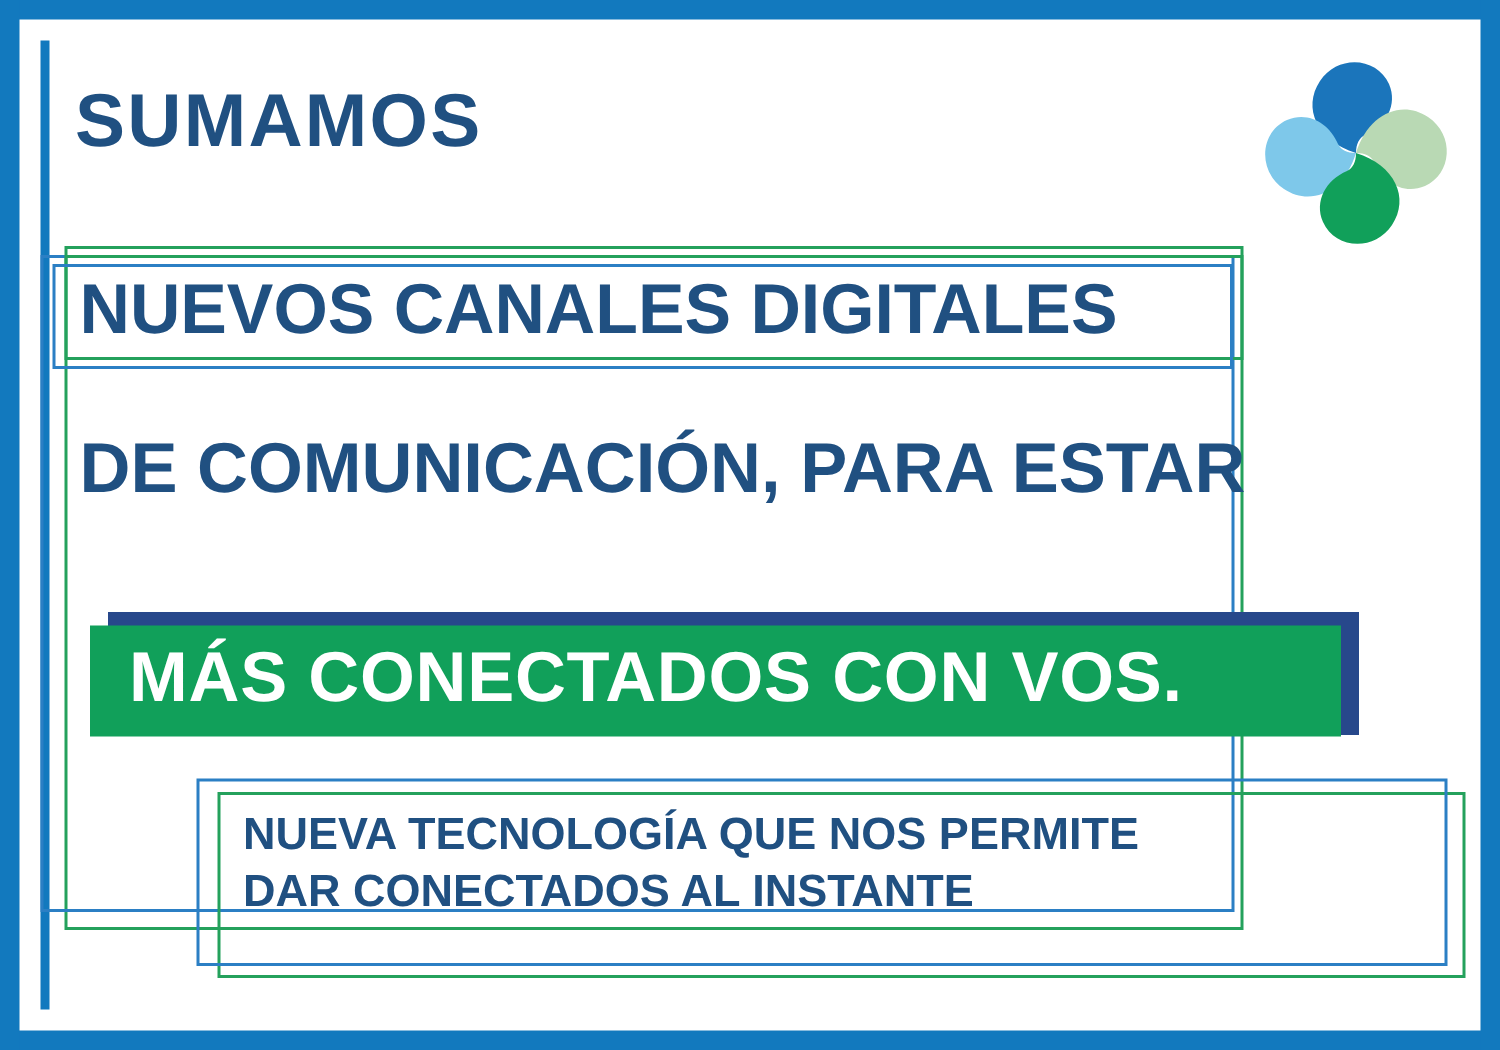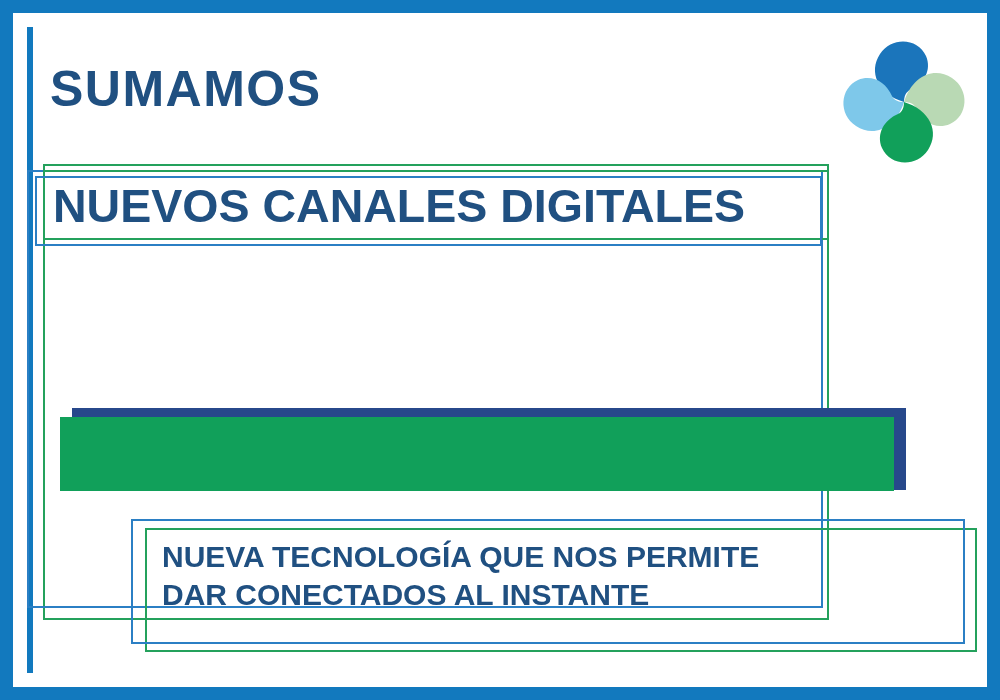--- a/index.html
+++ b/index.html
@@ -69,21 +69,20 @@
   .t-sumamos {
     position: absolute;
     left: 50px;
     top: 55px;
     font-size: 50px;
     font-weight: bold;
     letter-spacing: 1.5px;
     color: #205081;
     line-height: 1;
     white-space: nowrap;
-    margin-top: 9px;
   }
 
   .t-line-1 {
     position: absolute;
     left: 53px;
     top: 180px;
     width: 760px;
     font-size: 47px;
     font-weight: bold;
     color: #205081;
@@ -184,24 +183,26 @@
       <path d="M66 70 C74 44 96 34 114 46 C132 58 130 84 112 92 C98 98 84 90 78 76 C76 72 72 70 66 70 Z" fill="#b9d9b4"></path>
 
       <path d="M66 70 C92 78 102 100 90 118 C78 136 52 134 44 116 C38 102 46 88 60 82 C64 80 66 76 66 70 Z" fill="#11a05a"></path>
     </svg>
   </div>
 
   <div class="t-sumamos">SUMAMOS</div>
 
   <div class="t-line-1">NUEVOS CANALES DIGITALES</div>
 
+  <div class="t-line-2">DE COMUNICACIÓN, PARA ESTAR</div>
 
   <div class="banner-wrap">
     <div class="banner-shadow"></div>
     <div class="banner-green"></div>
+    <div class="banner-text">MÁS CONECTADOS CON VOS.</div>
   </div>
 
   <div class="t-foot">
     <div>NUEVA TECNOLOGÍA QUE NOS PERMITE</div>
     <div>DAR CONECTADOS AL INSTANTE</div>
   </div>
 
 </div>
 
 </body></html>

